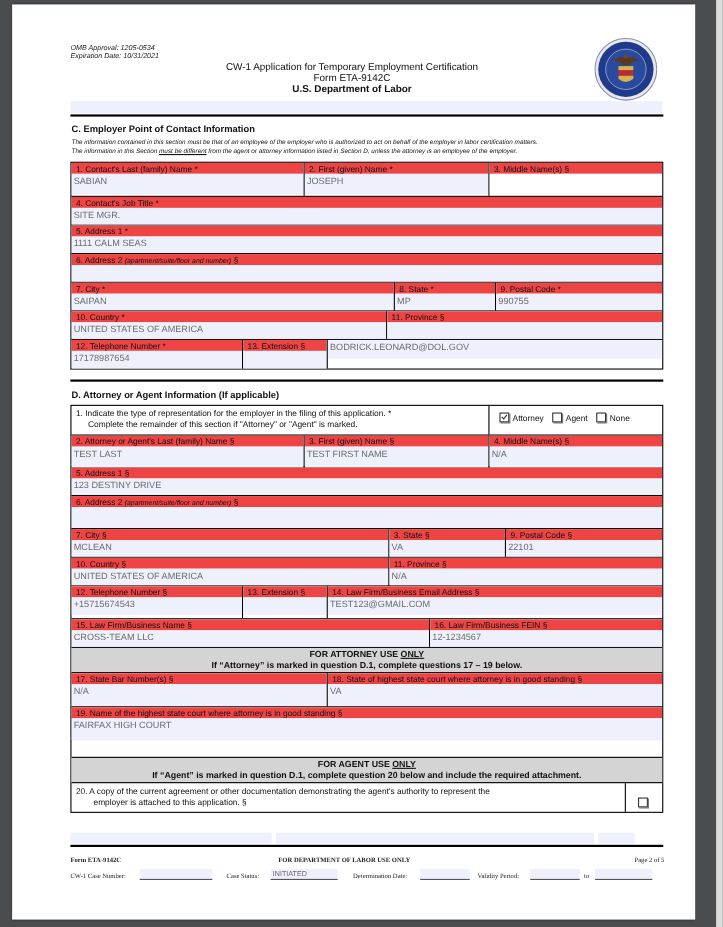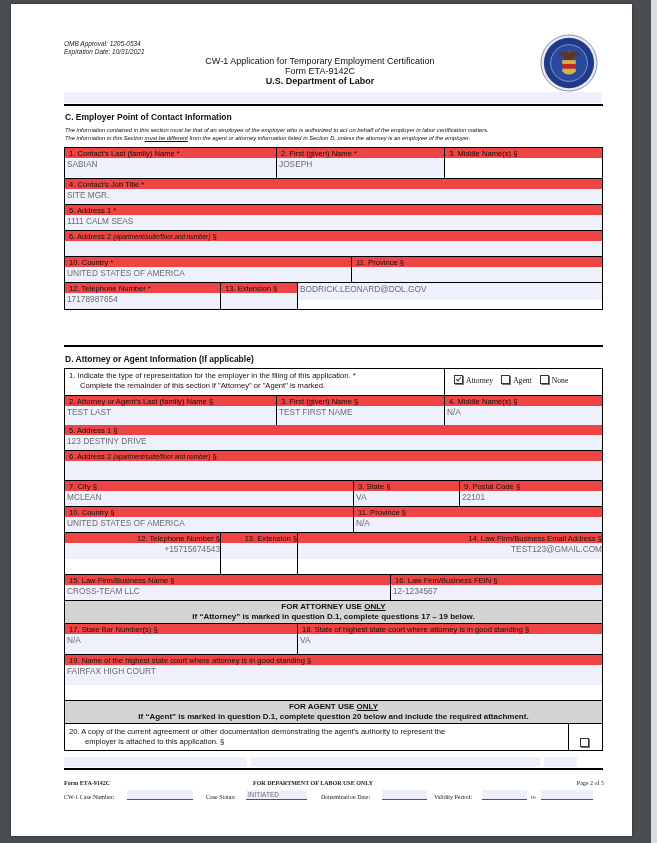--- a/index.html
+++ b/index.html
@@ -58,21 +58,21 @@
   }
   .banner u { text-decoration:underline; }
   .cb {
     display:inline-block; width:7px; height:7px; border:1px solid #333; vertical-align:-1px; margin-right:3px; position:relative; background:#fff;
     box-shadow:1px 1px 0 #777;
   }
   .cb.checked::after {
     content:""; position:absolute; left:2px; top:0px; width:2px; height:4px; border:solid #333; border-width:0 1px 1px 0; transform:rotate(40deg);
   }
   .rep-options { font-size:7.6px; color:#111; padding-top:6px; padding-left:9px; white-space:nowrap; }
-  .rep-options span.opt { margin-right:6px;font-family:Liberation Serif, serif; }
+  .rep-options span.opt { margin-right:6px; }
 
   .bottom-fields { position:absolute; left:64px; top:757px; width:540px; height:10px; }
   .bottom-fields div { position:absolute; top:0; height:10px; background:#eef1fc; }
 
   .footer { position:absolute; left:64px; top:771px; width:540px; font-family:"Liberation Serif", serif; font-size:6px; color:#222; }
   .footer .f1 { position:absolute; top:9px; font-weight:bold; }
   .footer .f2 { position:absolute; top:23px; }
   .footer .line-field { position:absolute; top:19px; height:10px; background:#eef1fc; border-bottom:1px solid #555; font-family:"Liberation Sans", sans-serif; font-size:6.5px; color:#6b6b70; padding-left:2px; box-sizing:border-box; line-height:10px;}
 </style>
 </head>
@@ -138,20 +138,34 @@
       <div class="val" style="height:16px;">1111 CALM SEAS</div>
     </div>
   </div>
   <div class="row" style="height:26px;">
     <div class="cell" style="flex:1;">
       <div class="lbl"><span>6.  Address 2 </span><i>(apartment/suite/floor and number)</i><span> §</span></div>
       <div class="val" style="height:16px;"></div>
     </div>
   </div>
   <div class="row" style="height:26px;">
+    <div class="cell" style="width:293px;">
+      <div class="lbl">7.  City *</div>
+      <div class="val" style="height:16px;">SAIPAN</div>
+    </div>
+    <div class="cell" style="width:92px;">
+      <div class="lbl">8.  State *</div>
+      <div class="val" style="height:16px;">MP</div>
+    </div>
+    <div class="cell" style="flex:1;">
+      <div class="lbl">9.  Postal Code *</div>
+      <div class="val" style="height:16px;">990755</div>
+    </div>
+  </div>
+  <div class="row" style="height:26px;">
     <div class="cell" style="width:286px;">
       <div class="lbl">10.  Country *</div>
       <div class="val" style="height:16px;">UNITED STATES OF AMERICA</div>
     </div>
     <div class="cell" style="flex:1;">
       <div class="lbl">11.  Province §</div>
       <div class="val" style="height:16px;"></div>
     </div>
   </div>
   <div class="row" style="height:27px;">
@@ -232,21 +246,21 @@
   <div class="row" style="height:26px;">
     <div class="cell" style="width:288px;">
       <div class="lbl">10.  Country §</div>
       <div class="val" style="height:16px;">UNITED STATES OF AMERICA</div>
     </div>
     <div class="cell" style="flex:1;">
       <div class="lbl">11.  Province §</div>
       <div class="val" style="height:16px;">N/A</div>
     </div>
   </div>
-  <div class="row" style="height:42px;text-align:right;">
+  <div class="row" style="height:30px;">
     <div class="cell" style="width:155px;">
       <div class="lbl">12.  Telephone Number §</div>
       <div class="val" style="height:16px;">+15715674543</div>
     </div>
     <div class="cell" style="width:77px;">
       <div class="lbl">13.  Extension §</div>
       <div class="val" style="height:16px;"></div>
     </div>
     <div class="cell" style="flex:1;">
       <div class="lbl">14.  Law Firm/Business Email Address §</div>

